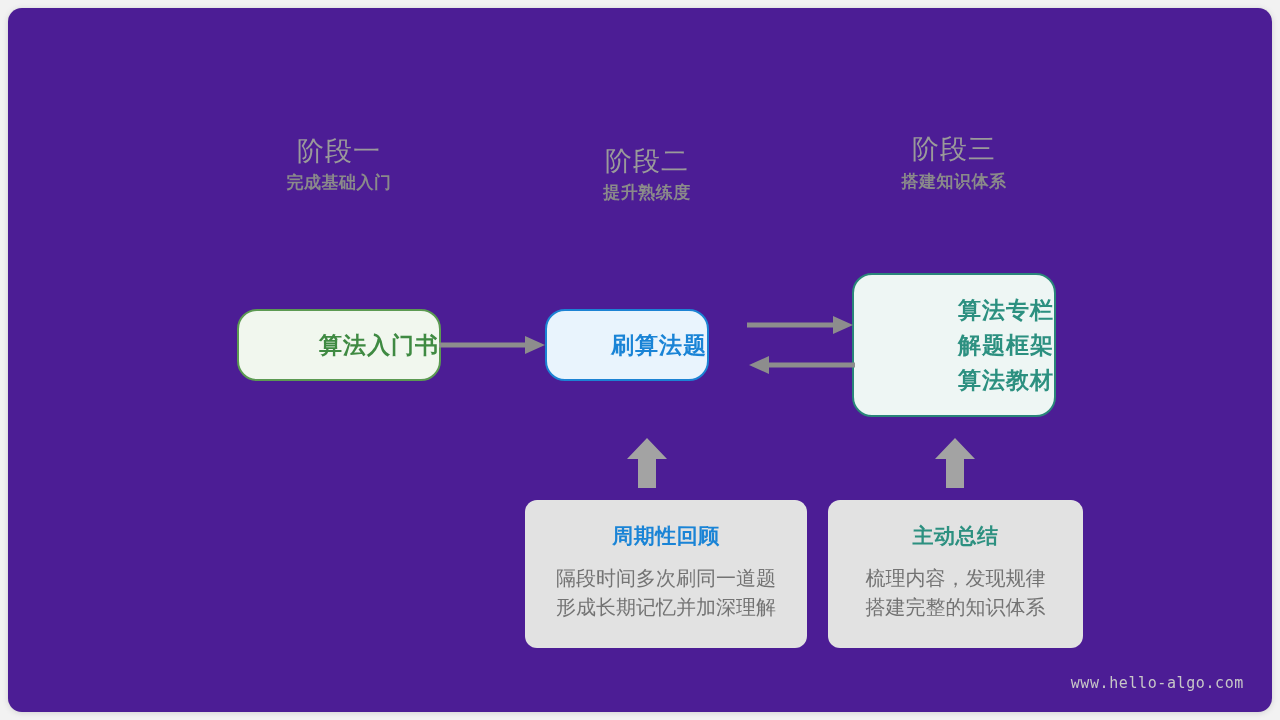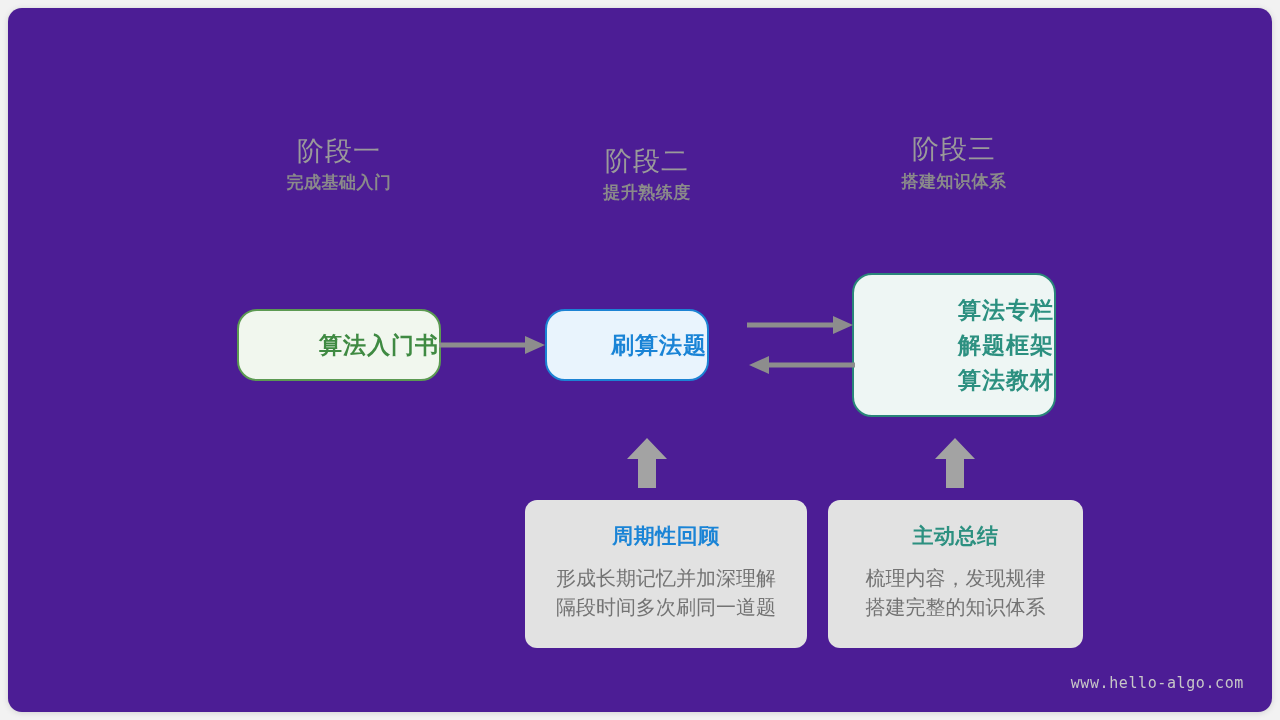--- a/index.html
+++ b/index.html
@@ -200,22 +200,22 @@
     <polygon points="21,0 41,21 30,21 30,50 12,50 12,21 1,21" fill="#a3a3a3"></polygon>
   </svg>
 
   <svg class="arrow-svg" id="arrow-up-summary" width="42" height="50">
     <polygon points="21,0 41,21 30,21 30,50 12,50 12,21 1,21" fill="#a3a3a3"></polygon>
   </svg>
 
   <div class="note-card" id="note-review">
     <div class="note-title">周期性回顾</div>
     <div class="note-body">
+      <div>隔段时间多次刷同一道题</div>
       <div>形成长期记忆并加深理解</div>
-      <div>隔段时间多次刷同一道题</div>
     </div>
   </div>
 
   <div class="note-card" id="note-summary">
     <div class="note-title">主动总结</div>
     <div class="note-body">
       <div>梳理内容，发现规律</div>
       <div>搭建完整的知识体系</div>
     </div>
   </div>

